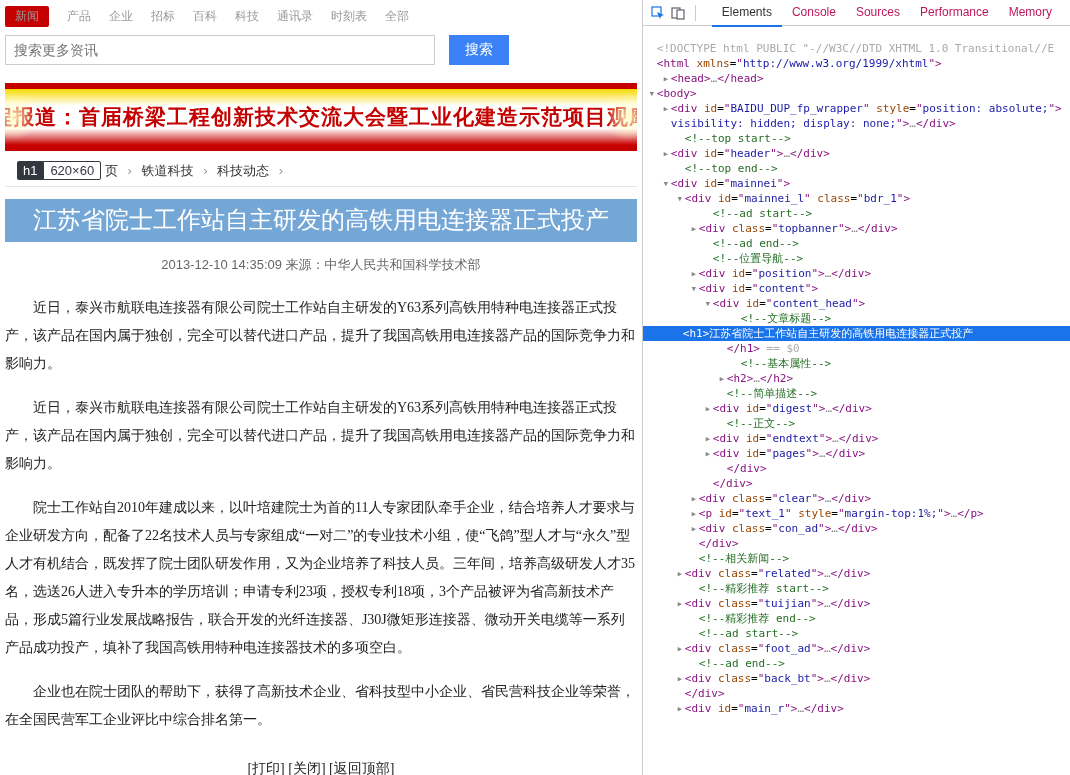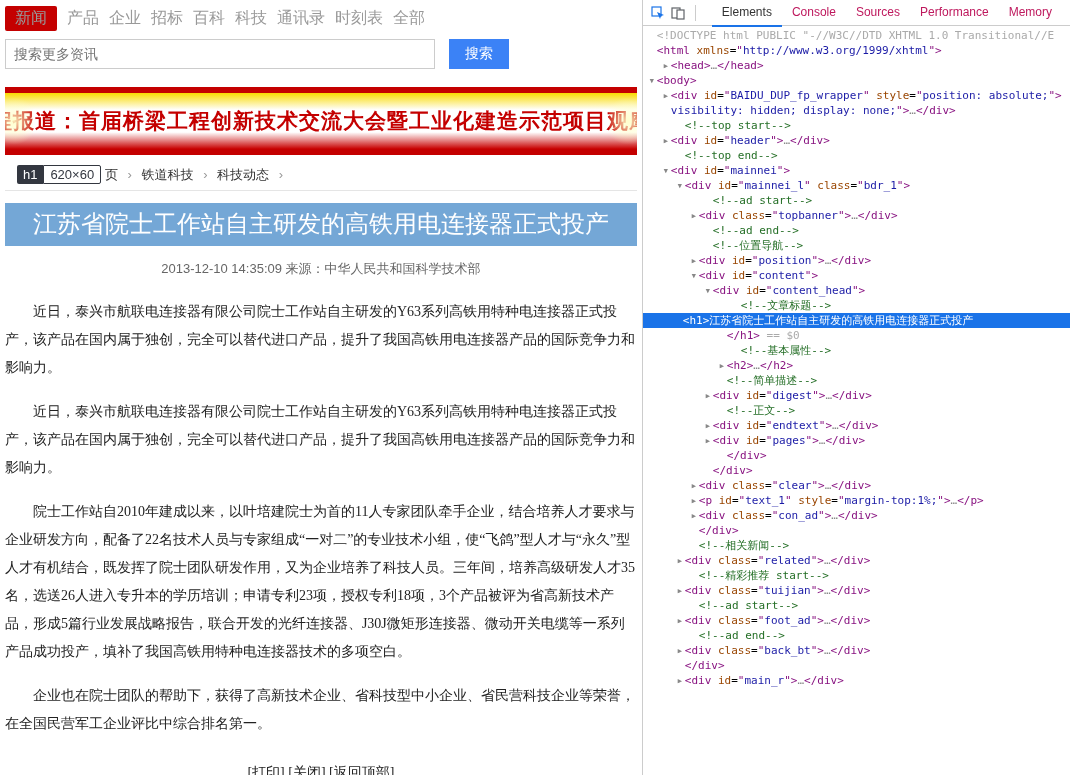--- a/index.html
+++ b/index.html
@@ -1,18 +1,18 @@
 <!DOCTYPE html>
 <html><head>
 <meta charset="utf-8">
 <style>
   * { margin: 0; padding: 0; box-sizing: border-box; }
   body { font-family: "Microsoft YaHei", Arial, sans-serif; font-size: 12px; display: flex; height: 775px; width: 1070px; overflow: hidden; }
   .page-pane { width: 663px; height: 100%; overflow-y: auto; background: #fff; border-right: 1px solid #ccc; }
-  .dev-pane { flex: 1; height: 100%; background: #fff; display: flex; flex-direction: column; }
+  .dev-pane { flex: 1; height: 100%; background: #fff; display: flex; flex-direction: column; gap: 13px; }
   .dev-toolbar { height: 26px; border-bottom: 1px solid #ccc; display: flex; align-items: center; padding: 0 8px; gap: 6px; font-size: 12px; color: #5f6368; }
   .dev-icon { width: 14px; height: 14px; display: flex; align-items: center; justify-content: center; color: #5f6368; }
   .dev-icon.active { color: #1a73e8; }
   .dev-tabs { display: flex; gap: 0; margin-left: 6px; }
   .dev-tab { padding: 6px 10px; cursor: pointer; color: #be185d; }
   .dev-tab.active { color: #333; border-bottom: 2px solid #1a73e8; }
   .dev-divider { width: 1px; height: 16px; background: #ccc; margin: 0 4px; }
   .dev-body { flex: 1; overflow: auto; font-family: Menlo, Consolas, monospace; font-size: 11px; line-height: 15px; padding-top: 2px; }
   .dom-row { white-space: nowrap; padding: 0 4px 0 0; }
   .dom-row.sel { background: #1a73e8; color: #fff; }
@@ -20,21 +20,21 @@
   .twist { display: inline-block; width: 10px; text-align: center; color: #888; cursor: pointer; }
   .p { color: #881280; }
   .tag { color: #881280; }
   .attr-n { color: #994500; }
   .attr-v { color: #1a1aa6; }
   .doctype { color: #aaa; }
   .comment { color: #236e25; }
   .dots { color: #888; }
   .dom-dim { color: #aaa; }
   .page-inner { width: 640px; margin: 0 auto; }
-  .top-nav { display: flex; align-items: center; gap: 10px; padding: 6px 4px 4px 4px; font-size: 16px; color: #999; }
+  .top-nav { display: flex; align-items: center; gap: 18px; padding: 6px 4px 4px 4px; font-size: 12px; color: #999; }
   .top-nav a { color: #999; text-decoration: none; cursor: pointer; }
   .news-pill { background: #c40000; color: #fff; padding: 2px 10px; border-radius: 2px; }
   .search-row { display: flex; gap: 14px; padding: 4px 4px 10px 4px; align-items: center; }
   .search-row input { width: 430px; height: 30px; border: 1px solid #ccc; padding: 0 8px; font-size: 14px; }
   .search-btn { background: #3b82f6; color: #fff; border: none; height: 30px; width: 60px; font-size: 14px; cursor: pointer; }
   .banner { margin: 8px 4px 0 4px; height: 68px; background: linear-gradient(#f9da00, #fff 30%, #fff 70%, #c80000); border-top: 6px solid #c40000; border-bottom: 6px solid #c40000; display: flex; align-items: center; justify-content: center; position: relative; overflow: hidden; }
   .banner-text { font-size: 21px; font-weight: bold; color: #c40000; letter-spacing: 1px; white-space: nowrap; }
   .banner::before, .banner::after { content: ""; position: absolute; top: 0; bottom: 0; width: 38px; background: radial-gradient(circle, rgba(255,255,200,0.9), transparent 70%); }
   .banner::before { left: -10px; } .banner::after { right: -10px; }
   .breadcrumb-row { position: relative; margin: 8px 4px 0 4px; height: 28px; font-size: 13px; color: #333; }
@@ -167,20 +167,21 @@
       <div class="dom-row " style="padding-left:74px"><span class="twist"></span><span class="p">&lt;/</span><span class="tag">div</span><span class="p">&gt;</span></div>
       <div class="dom-row " style="padding-left:60px"><span class="twist"></span><span class="p">&lt;/</span><span class="tag">div</span><span class="p">&gt;</span></div>
       <div class="dom-row " style="padding-left:46px"><span class="twist">▸</span><span class="p">&lt;</span><span class="tag">div</span> <span class="attr-n">class</span>=<span class="p">"</span><span class="attr-v">clear</span><span class="p">"</span><span class="p">&gt;</span><span class="dots">…</span><span class="p">&lt;/</span><span class="tag">div</span><span class="p">&gt;</span></div>
       <div class="dom-row " style="padding-left:46px"><span class="twist">▸</span><span class="p">&lt;</span><span class="tag">p</span> <span class="attr-n">id</span>=<span class="p">"</span><span class="attr-v">text_1</span><span class="p">"</span> <span class="attr-n">style</span>=<span class="p">"</span><span class="attr-v">margin-top:1%;</span><span class="p">"</span><span class="p">&gt;</span><span class="dots">…</span><span class="p">&lt;/</span><span class="tag">p</span><span class="p">&gt;</span></div>
       <div class="dom-row " style="padding-left:46px"><span class="twist">▸</span><span class="p">&lt;</span><span class="tag">div</span> <span class="attr-n">class</span>=<span class="p">"</span><span class="attr-v">con_ad</span><span class="p">"</span><span class="p">&gt;</span><span class="dots">…</span><span class="p">&lt;/</span><span class="tag">div</span><span class="p">&gt;</span></div>
       <div class="dom-row " style="padding-left:46px"><span class="twist"></span><span class="p">&lt;/</span><span class="tag">div</span><span class="p">&gt;</span></div>
       <div class="dom-row " style="padding-left:46px"><span class="twist"></span><span class="comment">&lt;!--相关新闻--&gt;</span></div>
       <div class="dom-row " style="padding-left:32px"><span class="twist">▸</span><span class="p">&lt;</span><span class="tag">div</span> <span class="attr-n">class</span>=<span class="p">"</span><span class="attr-v">related</span><span class="p">"</span><span class="p">&gt;</span><span class="dots">…</span><span class="p">&lt;/</span><span class="tag">div</span><span class="p">&gt;</span></div>
       <div class="dom-row " style="padding-left:46px"><span class="twist"></span><span class="comment">&lt;!--精彩推荐 start--&gt;</span></div>
       <div class="dom-row " style="padding-left:32px"><span class="twist">▸</span><span class="p">&lt;</span><span class="tag">div</span> <span class="attr-n">class</span>=<span class="p">"</span><span class="attr-v">tuijian</span><span class="p">"</span><span class="p">&gt;</span><span class="dots">…</span><span class="p">&lt;/</span><span class="tag">div</span><span class="p">&gt;</span></div>
+      <div class="dom-row " style="padding-left:46px"><span class="twist"></span><span class="comment">&lt;!--精彩推荐 end--&gt;</span></div>
       <div class="dom-row " style="padding-left:46px"><span class="twist"></span><span class="comment">&lt;!--ad start--&gt;</span></div>
       <div class="dom-row " style="padding-left:32px"><span class="twist">▸</span><span class="p">&lt;</span><span class="tag">div</span> <span class="attr-n">class</span>=<span class="p">"</span><span class="attr-v">foot_ad</span><span class="p">"</span><span class="p">&gt;</span><span class="dots">…</span><span class="p">&lt;/</span><span class="tag">div</span><span class="p">&gt;</span></div>
       <div class="dom-row " style="padding-left:46px"><span class="twist"></span><span class="comment">&lt;!--ad end--&gt;</span></div>
       <div class="dom-row " style="padding-left:32px"><span class="twist">▸</span><span class="p">&lt;</span><span class="tag">div</span> <span class="attr-n">class</span>=<span class="p">"</span><span class="attr-v">back_bt</span><span class="p">"</span><span class="p">&gt;</span><span class="dots">…</span><span class="p">&lt;/</span><span class="tag">div</span><span class="p">&gt;</span></div>
       <div class="dom-row " style="padding-left:32px"><span class="twist"></span><span class="p">&lt;/</span><span class="tag">div</span><span class="p">&gt;</span></div>
       <div class="dom-row " style="padding-left:32px"><span class="twist">▸</span><span class="p">&lt;</span><span class="tag">div</span> <span class="attr-n">id</span>=<span class="p">"</span><span class="attr-v">main_r</span><span class="p">"</span><span class="p">&gt;</span><span class="dots">…</span><span class="p">&lt;/</span><span class="tag">div</span><span class="p">&gt;</span></div>
     </div>
 </div>
 
 </body></html>

